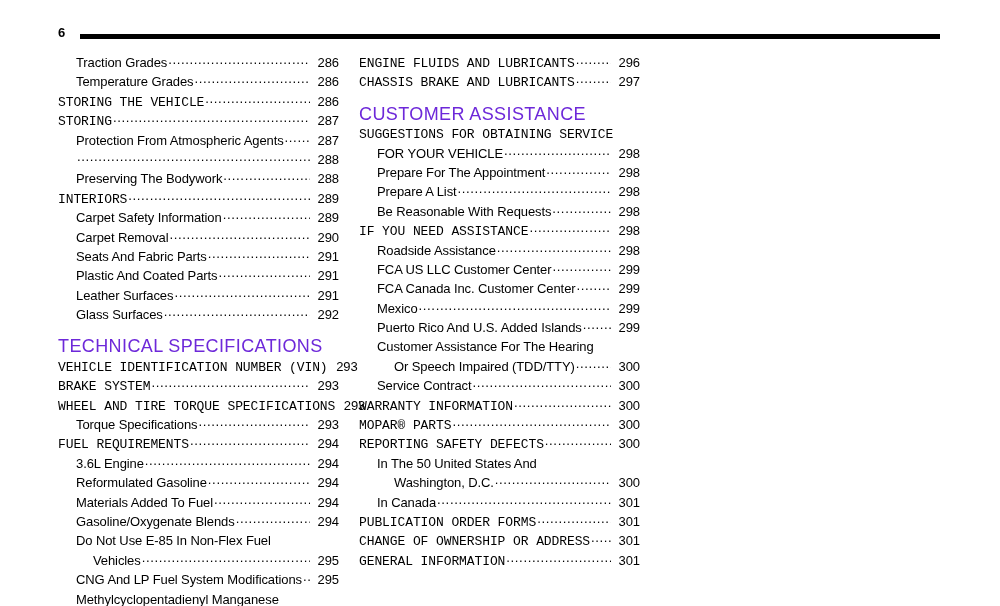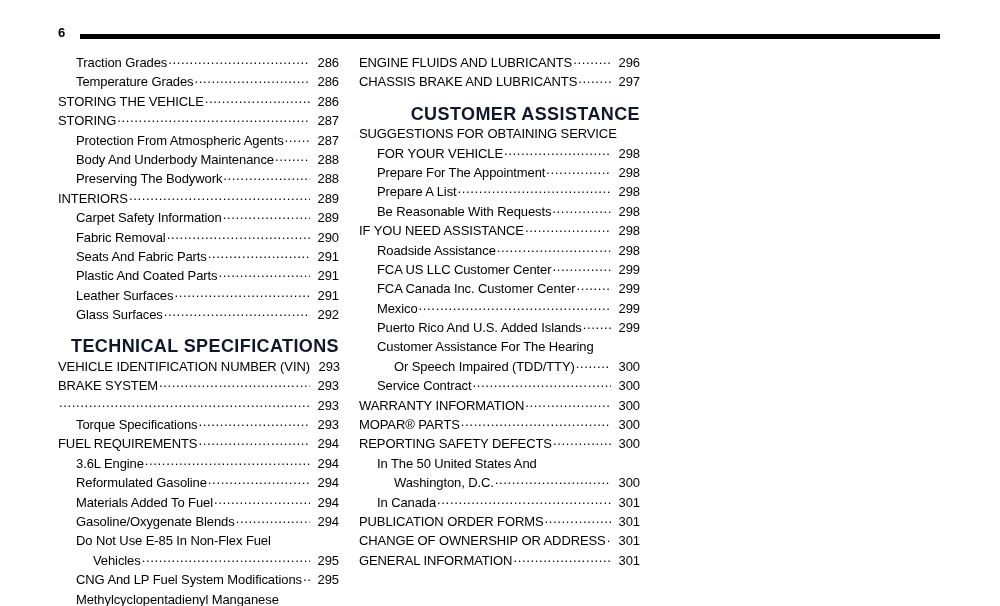--- a/index.html
+++ b/index.html
@@ -93,36 +93,35 @@
     letter-spacing: -0.1px;
     padding-left: 1px;
   }
 
   
   .lvl0 { padding-left: 0px; }
   .lvl1 { padding-left: 18px; }
   .lvl2 { padding-left: 35px; }
 
   
-  .major .label { font-weight: normal; }
+  .major .label { font-weight: normal; font-family: Liberation Mono, monospace; }
 
   
   .entry.nopage .leader::before { content: ""; }
   .entry.nopage .page { min-width: 0; }
 
   
   .section-heading {
-    color: #0f172a;
+    color: #6d28d9;
     font-size: 18px;
-    font-weight: bold;
+    font-weight: normal;
     letter-spacing: 0.4px;
     height: 19.4px;
     line-height: 19.4px;
     white-space: nowrap;
-    text-align: right;
   }
   .heading-gap-before { margin-top: 12px; }
   .heading-gap-after  { margin-bottom: 1px; }
 </style>
 </head>
 <body>
 
 <div class="page-header">
   <div class="folio">6</div>
   <div class="header-rule"></div>
@@ -149,41 +148,40 @@
         <span class="label">STORING</span>
         <span class="leader"></span>
         <span class="page">287</span>
       </div>
       <div class="entry lvl1">
         <span class="label">Protection From Atmospheric Agents</span>
         <span class="leader"></span>
         <span class="page">287</span>
       </div>
       <div class="entry lvl1">
-        <span class="label">Body And Underbody Maintenance</span>
         <span class="leader"></span>
         <span class="page">288</span>
       </div>
       <div class="entry lvl1">
         <span class="label">Preserving The Bodywork</span>
         <span class="leader"></span>
         <span class="page">288</span>
       </div>
       <div class="entry lvl0 major">
         <span class="label">INTERIORS</span>
         <span class="leader"></span>
         <span class="page">289</span>
       </div>
       <div class="entry lvl1">
         <span class="label">Carpet Safety Information</span>
         <span class="leader"></span>
         <span class="page">289</span>
       </div>
       <div class="entry lvl1">
-        <span class="label">Fabric Removal</span>
+        <span class="label">Carpet Removal</span>
         <span class="leader"></span>
         <span class="page">290</span>
       </div>
       <div class="entry lvl1">
         <span class="label">Seats And Fabric Parts</span>
         <span class="leader"></span>
         <span class="page">291</span>
       </div>
       <div class="entry lvl1">
         <span class="label">Plastic And Coated Parts</span>
@@ -205,20 +203,21 @@
         <span class="label">VEHICLE IDENTIFICATION NUMBER (VIN)</span>
         <span class="leader"></span>
         <span class="page">293</span>
       </div>
       <div class="entry lvl0 major">
         <span class="label">BRAKE SYSTEM</span>
         <span class="leader"></span>
         <span class="page">293</span>
       </div>
       <div class="entry lvl0 major">
+        <span class="label">WHEEL AND TIRE TORQUE SPECIFICATIONS</span>
         <span class="leader"></span>
         <span class="page">293</span>
       </div>
       <div class="entry lvl1">
         <span class="label">Torque Specifications</span>
         <span class="leader"></span>
         <span class="page">293</span>
       </div>
       <div class="entry lvl0 major">
         <span class="label">FUEL REQUIREMENTS</span>

